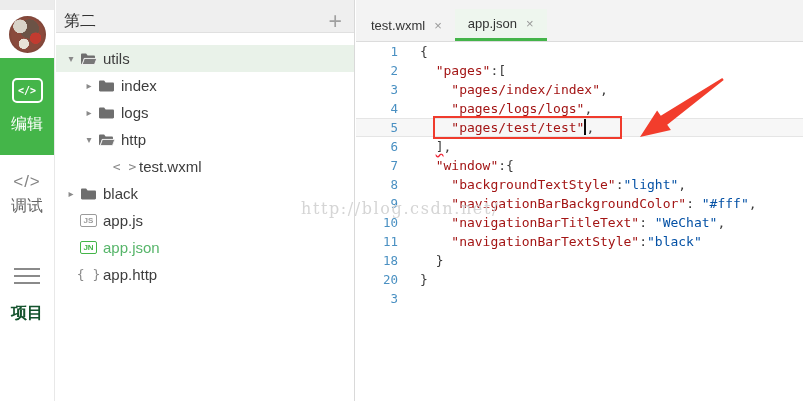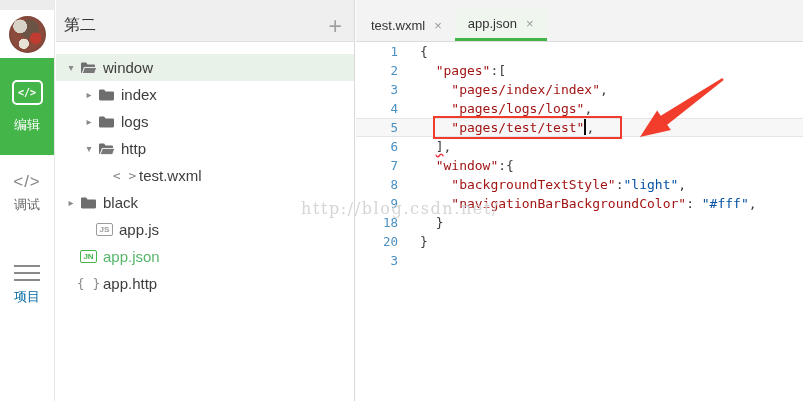--- a/index.html
+++ b/index.html
@@ -19,30 +19,30 @@
       radial-gradient(circle at 72% 60%, #c23b30 0 16%, transparent 17%),
       radial-gradient(circle at 40% 75%, #e8e2d6 0 14%, transparent 15%),
       radial-gradient(circle at 55% 35%, #6b5346 0 30%, transparent 31%),
       radial-gradient(circle at 50% 50%, #8a4a3c 0 60%, #5d352c 100%);
   }
   .nav-item { display:flex; flex-direction:column; align-items:center; }
   .nav-edit { height:97px; background:#44b549; color:#fff; justify-content:center; gap:11px; }
   .edit-icon { width:31px; height:25px; border:2px solid #fff; border-radius:5px;
     display:flex; align-items:center; justify-content:center;
     font-size:10px; font-weight:bold; letter-spacing:0; font-family:"DejaVu Sans Mono",monospace; }
-  .nav-label { font-size:13px; }
+  .nav-label { font-size:16px; }
   .nav-debug { margin-top:17px; gap:4px; color:#666; }
   .debug-icon { font-size:17px; color:#848484; letter-spacing:1px; font-family:"Liberation Sans",sans-serif; }
-  .nav-project { margin-top:48px; gap:7px; color:#0369a1; }
+  .nav-project { margin-top:48px; gap:19px; color:#14532d;font-weight:bold; }
   .menu-icon { display:flex; flex-direction:column; gap:5px; padding-top:3px; }
   .menu-icon i { display:block; width:26px; height:2px; background:#8a8a8a; }
   
   .tree { position:absolute; left:56px; top:0; width:299px; height:100%;
     background:#fff; border-right:1px solid #d9d9d9; }
-  .tree-header { height:42px; background:#efefef; border-bottom:1px solid #e0e0e0;
+  .tree-header { height:33px; background:#efefef; border-bottom:1px solid #e0e0e0;
     display:flex; align-items:center; padding:10px 12px 0 8px; }
   .tree-title { flex:1; font-size:16px; color:#333; }
   .add-btn { color:#a0a0a0; font-size:23px; font-weight:300; line-height:20px; cursor:pointer; }
   .tree-list { padding-top:12px; }
   .tree-row { height:27px; display:flex; align-items:center; font-size:15px; color:#3d3d3d; cursor:pointer; }
   .tree-row.selected { background:#e9f2e9; }
   .tree-row.green-label .tlabel { color:#57b56a; }
   .caret { width:14px; flex:none; text-align:center; font-size:10px; color:#8a8a8a; }
   .ticon { width:21px; flex:none; display:flex; align-items:center; justify-content:center; }
   .ticon.glyph { font-size:13px; color:#8a8a8a; font-family:"DejaVu Sans Mono",monospace; white-space:pre; }
@@ -110,21 +110,21 @@
     </div>
     <div class="tree-list" id="tree-list">
         <div class="tree-row selected" style="padding-left: 8px;">
           <span class="caret">▾</span>
           <span class="ticon">
             <svg width="18" height="14" viewBox="0 0 18 14">
               <path d="M1 2.8C1 2.1 1.5 1.6 2.2 1.6h3.9l1.5 1.9h6.2c.7 0 1.2.5 1.2 1.2v1.2H4L1.9 12.2C1.4 12.1 1 11.7 1 11.1z" fill="#6e6e6e"></path>
               <path d="M4.4 6.4h12.4l-2.3 6.1H2.2z" fill="#787878" stroke="#fbfbfb" stroke-width="0.8"></path>
             </svg>
           </span>
-          <span class="tlabel">window</span>
+          <span class="tlabel">utils</span>
         </div>
         <div class="tree-row" style="padding-left: 26px;">
           <span class="caret">▸</span>
           <span class="ticon">
             <svg width="17" height="14" viewBox="0 0 17 14">
               <path d="M1 2.8C1 2.1 1.5 1.6 2.2 1.6h3.9l1.5 1.9h7.2c.7 0 1.2.5 1.2 1.2v6.6c0 .7-.5 1.2-1.2 1.2H2.2C1.5 12.5 1 12 1 11.3z" fill="#6e6e6e"></path>
             </svg>
           </span>
           <span class="tlabel">index</span>
         </div>
@@ -154,21 +154,21 @@
         </div>
         <div class="tree-row" style="padding-left: 8px;">
           <span class="caret">▸</span>
           <span class="ticon">
             <svg width="17" height="14" viewBox="0 0 17 14">
               <path d="M1 2.8C1 2.1 1.5 1.6 2.2 1.6h3.9l1.5 1.9h7.2c.7 0 1.2.5 1.2 1.2v6.6c0 .7-.5 1.2-1.2 1.2H2.2C1.5 12.5 1 12 1 11.3z" fill="#6e6e6e"></path>
             </svg>
           </span>
           <span class="tlabel">black</span>
         </div>
-        <div class="tree-row" style="padding-left: 24px;">
+        <div class="tree-row" style="padding-left: 8px;">
           <span class="caret"></span>
           <span class="ticon">
             <span class="fbadge">JS</span>
           </span>
           <span class="tlabel">app.js</span>
         </div>
         <div class="tree-row green-label" style="padding-left: 8px;">
           <span class="caret"></span>
           <span class="ticon">
             <span class="fbadge green">JN</span>
@@ -197,20 +197,22 @@
     <div class="codearea" id="code-lines">
         <div class="code-line"><span class="ln">1</span><span class="lc"><span class="tk-p">{</span></span></div>
         <div class="code-line"><span class="ln">2</span><span class="lc"><span class="tk-p">  </span><span class="tk-k">"pages"</span><span class="tk-p">:[</span></span></div>
         <div class="code-line"><span class="ln">3</span><span class="lc"><span class="tk-p">    </span><span class="tk-k">"pages/index/index"</span><span class="tk-p">,</span></span></div>
         <div class="code-line"><span class="ln">4</span><span class="lc"><span class="tk-p">    </span><span class="tk-k">"pages/logs/logs"</span><span class="tk-p">,</span></span></div>
         <div class="code-line current"><span class="ln">5</span><span class="lc"><span class="tk-p">    </span><span class="tk-k">"pages/test/test"</span><span class="cursor-bar"></span><span class="tk-p">,</span></span></div>
         <div class="code-line"><span class="ln">6</span><span class="lc"><span class="tk-p">  </span><span class="tk-err">]</span><span class="tk-p">,</span></span></div>
         <div class="code-line"><span class="ln">7</span><span class="lc"><span class="tk-p">  </span><span class="tk-k">"window"</span><span class="tk-p">:{</span></span></div>
         <div class="code-line"><span class="ln">8</span><span class="lc"><span class="tk-p">    </span><span class="tk-k">"backgroundTextStyle"</span><span class="tk-p">:</span><span class="tk-s">"light"</span><span class="tk-p">,</span></span></div>
         <div class="code-line"><span class="ln">9</span><span class="lc"><span class="tk-p">    </span><span class="tk-k">"navigationBarBackgroundColor"</span><span class="tk-p">: </span><span class="tk-s">"#fff"</span><span class="tk-p">,</span></span></div>
+        <div class="code-line"><span class="ln">10</span><span class="lc"><span class="tk-p">    </span><span class="tk-k">"navigationBarTitleText"</span><span class="tk-p">: </span><span class="tk-s">"WeChat"</span><span class="tk-p">,</span></span></div>
+        <div class="code-line"><span class="ln">11</span><span class="lc"><span class="tk-p">    </span><span class="tk-k">"navigationBarTextStyle"</span><span class="tk-p">:</span><span class="tk-s">"black"</span></span></div>
         <div class="code-line"><span class="ln">18</span><span class="lc"><span class="tk-p">  </span><span class="tk-p">}</span></span></div>
         <div class="code-line"><span class="ln">20</span><span class="lc"><span class="tk-p">}</span></span></div>
         <div class="code-line"><span class="ln">3</span><span class="lc"></span></div>
       </div>
   </div>
 
   <div class="watermark">http://blog.csdn.net/</div>
   <div class="hl-rect"></div>
   <svg class="arrow-svg" width="140" height="92" viewBox="0 0 140 92">
     <polygon points="124.3,21.9 62.8,59.8 59.1,54.5 42,81 72.9,74.1 69.2,68.8 125.7,24.1" fill="#f23d2c"></polygon>

